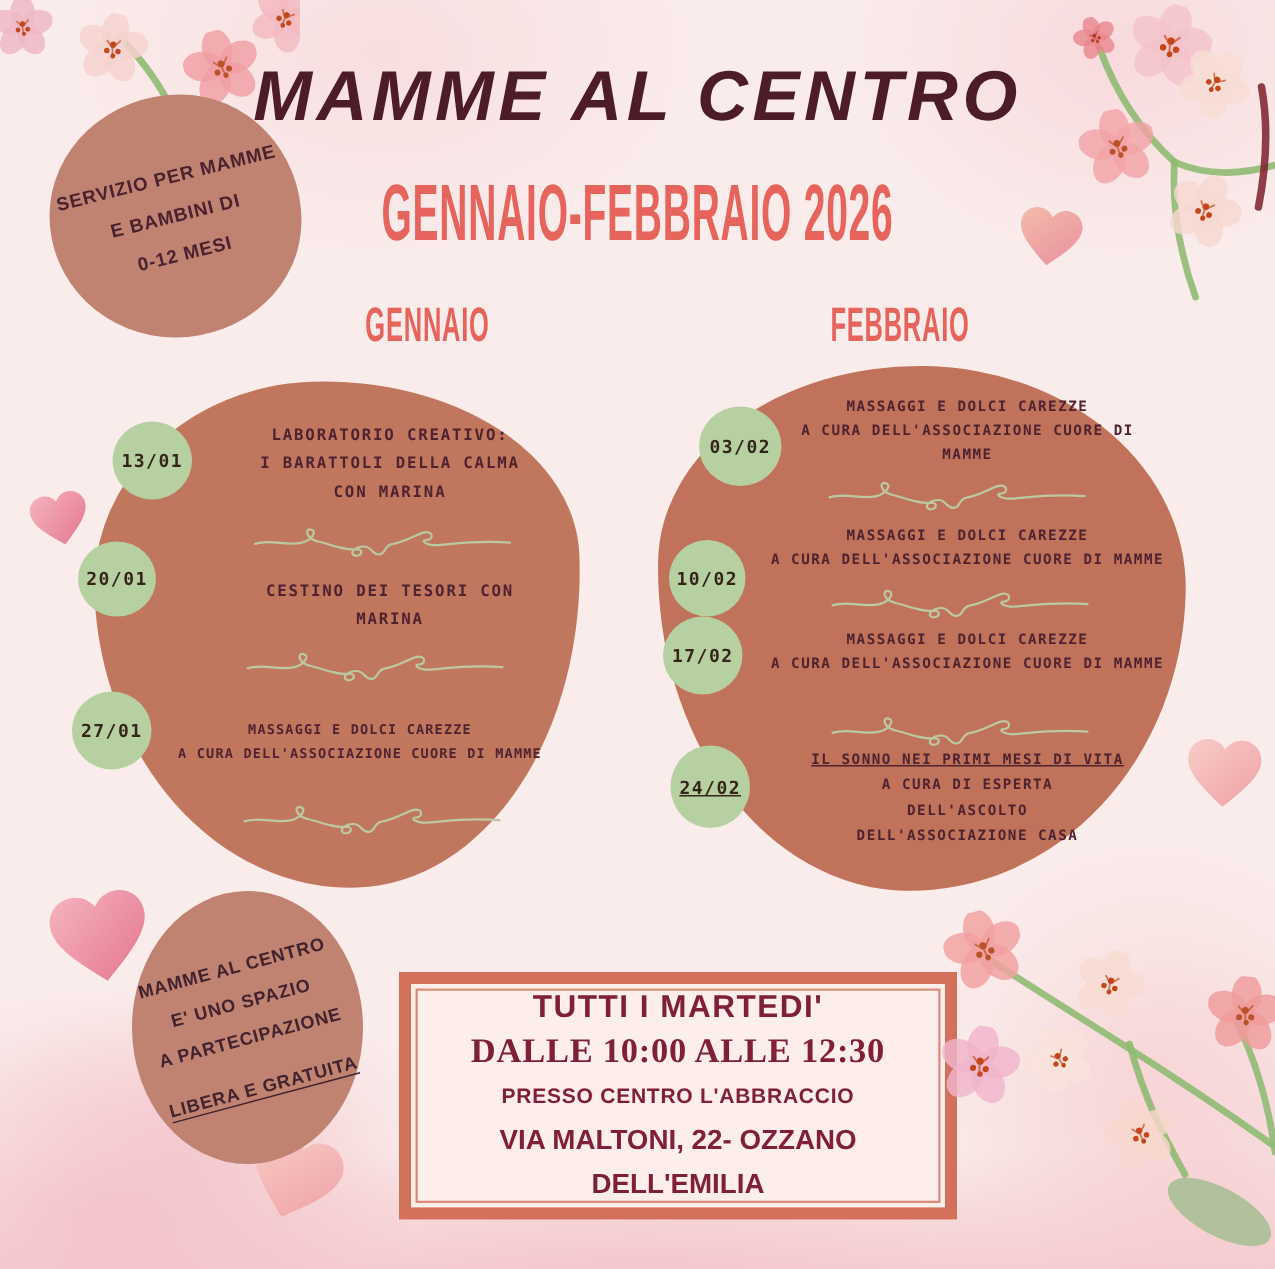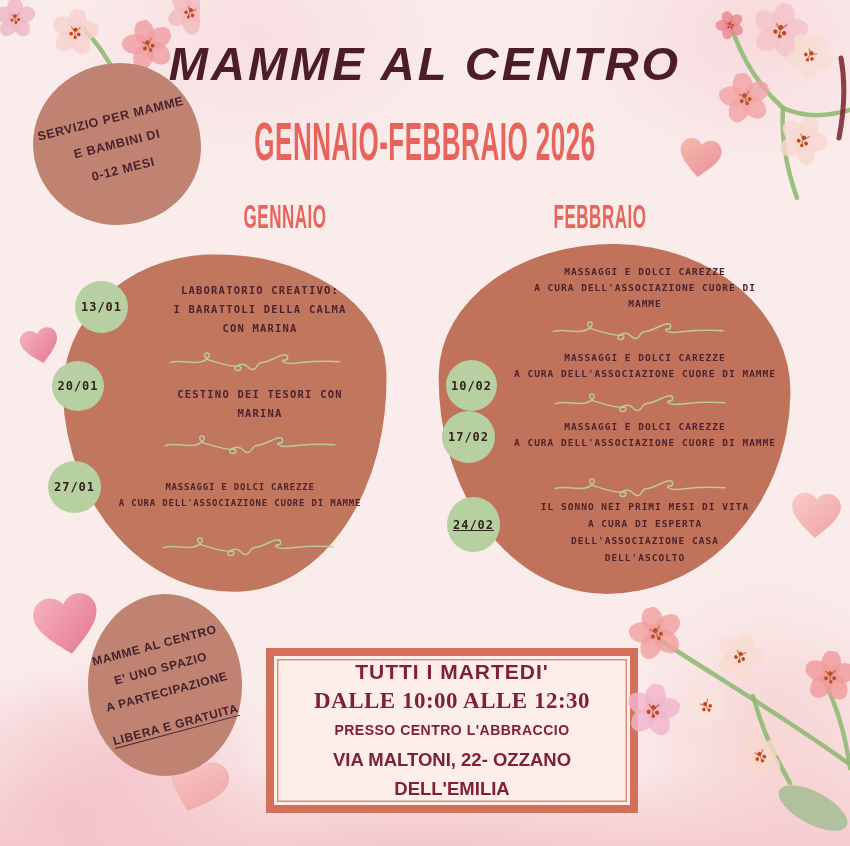--- a/index.html
+++ b/index.html
@@ -175,20 +175,21 @@
   <div class="abs col-header jan">GENNAIO</div>
   <div class="abs col-header feb">FEBBRAIO</div>
 
   <div class="abs blob blob-jan"></div>
   <div class="abs blob blob-feb"></div>
 
   <div class="abs dc" style="left:75px;top:281px;width:53px;height:52px;">13/01</div>
   <div class="abs dc" style="left:52px;top:361px;width:52px;height:50px;">20/01</div>
   <div class="abs dc" style="left:48px;top:461px;width:53px;height:52px;">27/01</div>
 
+  <div class="abs dc" style="left:466px;top:271px;width:55px;height:53px;">03/02</div>
   <div class="abs dc" style="left:446px;top:360px;width:51px;height:51px;">10/02</div>
   <div class="abs dc" style="left:442px;top:411px;width:53px;height:52px;">17/02</div>
   <div class="abs dc" style="left:447px;top:497px;width:53px;height:55px;text-decoration:underline;">24/02</div>
 
   <div class="abs ev" style="left:130px;top:281px;width:260px;">
     <div class="l-lg">LABORATORIO CREATIVO:</div>
     <div class="l-lg">I BARATTOLI DELLA CALMA</div>
     <div class="l-lg">CON MARINA</div>
   </div>
   <svg class="abs squig" style="left:155px;top:347px;" viewBox="0 0 200 30">
@@ -230,24 +231,24 @@
 
   <div class="abs ev" style="left:510px;top:419px;width:270px;">
     <div class="l-md">MASSAGGI E DOLCI CAREZZE</div>
     <div class="l-md" style="white-space:nowrap;">A CURA DELL'ASSOCIAZIONE CUORE DI MAMME</div>
   </div>
   <svg class="abs squig" style="left:540px;top:473px;" viewBox="0 0 200 30">
       <use href="#squiggle"></use>
     </svg>
 
   <div class="abs ev" style="left:515px;top:498px;width:260px;">
-    <div class="l-md" style="line-height:17px;">IL SONNO NEI PRIMI MESI DI VITA</div>
+    <div class="l-md" style="line-height:17px;text-decoration:underline;">IL SONNO NEI PRIMI MESI DI VITA</div>
     <div class="l-md" style="line-height:17px;">A CURA DI ESPERTA</div>
+    <div class="l-md" style="line-height:17px;">DELL'ASCOLTO</div>
     <div class="l-md" style="line-height:17px;">DELL'ASSOCIAZIONE CASA</div>
-    <div class="l-md" style="line-height:17px;">DELL'ASCOLTO</div>
   </div>
 
   <svg class="abs" style="left:33px;top:594px;transform:rotate(-10deg);" width="68" height="63" viewBox="0 0 32 29">
       <use href="#heart" fill="url(#gradRose)"></use>
     </svg>
   <svg class="abs" style="left:164px;top:756px;transform:rotate(18deg);" width="64" height="59" viewBox="0 0 32 29">
       <use href="#heart" fill="url(#gradPale)"></use>
     </svg>
 
   <div class="abs badge badge-bottom">

